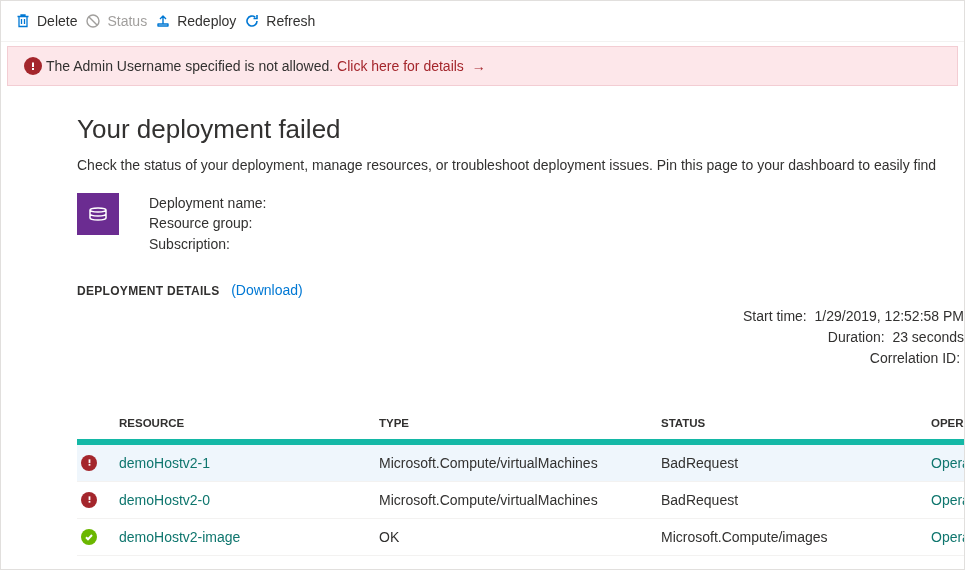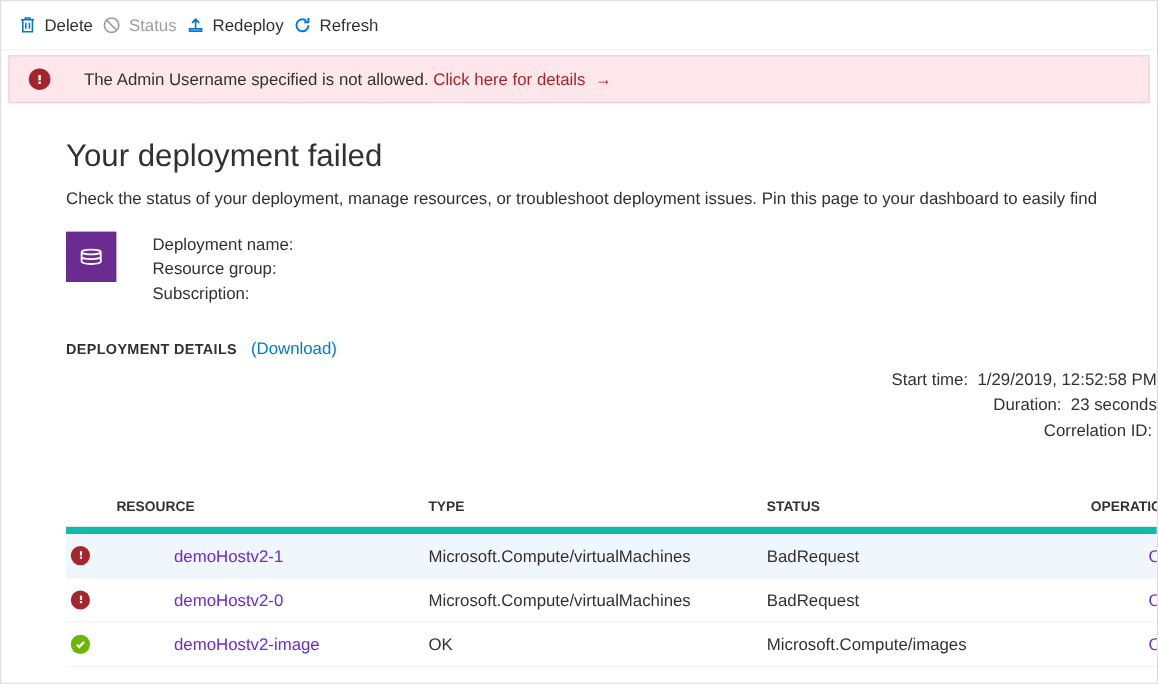--- a/index.html
+++ b/index.html
@@ -32,31 +32,31 @@
   .tb-btn.disabled { color: #a19f9d; cursor: default; }
   .tb-icon { width: 16px; height: 16px; display: inline-flex; align-items: center; justify-content: center; }
   .tb-icon svg { width: 16px; height: 16px; }
   .alert {
     background: #fde7ea;
     border: 1px solid #f3cdd3;
     margin: 4px 6px 0 6px;
     padding: 10px 16px;
     display: flex;
     align-items: center;
-    gap: 28px;
+    gap: 4px;
     font-size: 14px;
   }
   .alert .badge {
     width: 18px; height: 18px; border-radius: 50%; background: #a4262c;
     display:flex;align-items:center;justify-content:center;
   }
   .alert .badge svg { width: 10px; height: 10px; fill: #fff; }
   .alert a { color: #a4262c; text-decoration: none; cursor: pointer; font-weight:400; }
   .alert .arrow { color: #a4262c; font-weight: bold; margin-left: 4px;}
-  .content { padding: 18px 0 0 54px; }
+  .content { padding: 18px 0 0 76px; }
   h1 { font-size: 26px; font-weight: 400; margin: 10px 0 12px 0; color:#323130;}
   .desc { font-size: 14px; color:#323130; margin-bottom: 20px; white-space: nowrap; overflow: hidden;}
   .meta-row { display: flex; gap: 30px; align-items:flex-start; margin-bottom: 28px;}
   .meta-icon {
     width: 42px; height: 42px; background: #6b2c91;
     display:flex;align-items:center;justify-content:center;
   }
   .meta-icon svg { width: 24px; height: 24px; fill:none; stroke:#fff; stroke-width:1.5;}
   .meta-text { font-size: 14px; line-height: 1.45; }
   .section-hdr { font-size: 12px; font-weight: 600; letter-spacing: 0.3px; text-transform: uppercase; color:#323130;}
@@ -65,21 +65,21 @@
   .tbl { margin-top: 38px; width: 100%; }
   .thead, .trow { display:grid; grid-template-columns: 42px 260px 282px 270px 140px; align-items:center; padding: 10px 0; font-size:13px;}
   .thead { font-size: 11.5px; font-weight:600; color:#323130; text-transform:uppercase; border-bottom: 6px solid #14b8a6; }
   .trow { border-bottom: 1px solid #f3f2f1; font-size: 14px; }
   .trow.sel { background: #eff6fc; }
   .status-icon { width:16px; height:16px; }
   .status-icon.err { border-radius:50%; background:#a4262c; display:flex;align-items:center;justify-content:center;}
   .status-icon.err svg { width:9px;height:9px;fill:#fff;}
   .status-icon.ok { border-radius:50%; background:#6bb700; display:flex;align-items:center;justify-content:center;}
   .status-icon.ok svg { width:10px;height:10px;stroke:#fff;stroke-width:2;fill:none;}
-  .link { color:#6d28d9; cursor:pointer;margin-left:48px; }
+  .link { color:#0f766e; cursor:pointer; }
   .op-col { white-space:nowrap; overflow:hidden;}
 </style>
 </head>
 <body>
 
 <div class="toolbar">
   <div class="tb-btn">
     <span class="tb-icon">
       <svg viewBox="0 0 16 16" fill="none" stroke="#0078d4" stroke-width="1.3">
         <path d="M2.5 3.5h11M6 3.5V2h4v1.5M4 3.5v10h8v-10M6.5 6v5M9.5 6v5"></path>

